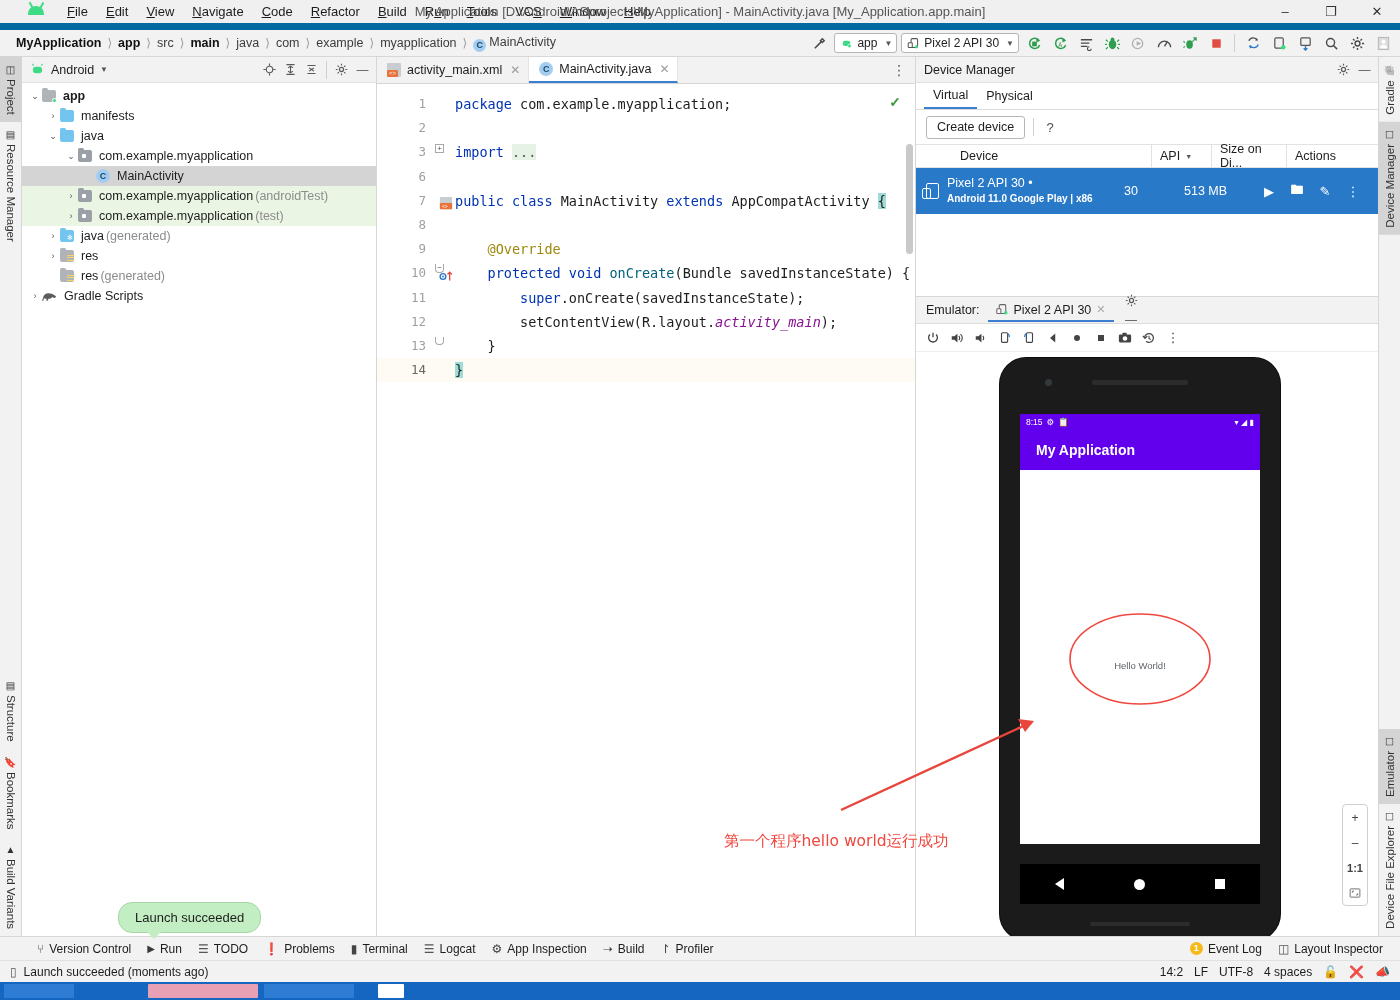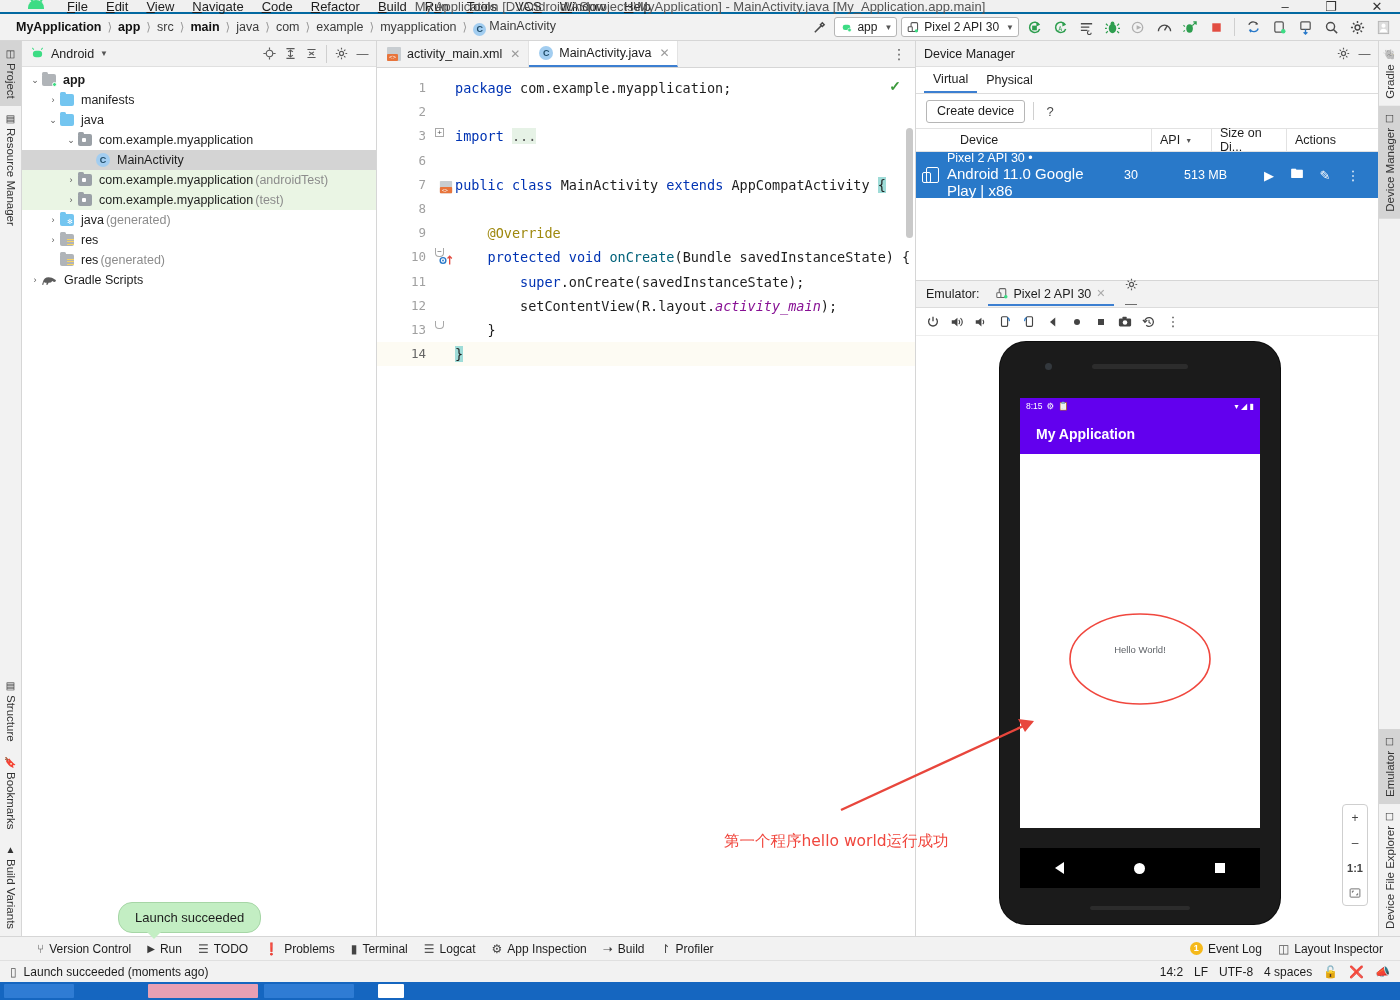--- a/index.html
+++ b/index.html
@@ -10,21 +10,21 @@
     font-size:12.5px;
     color:#1d1d1d;
     background:#f2f2f2;
     overflow:hidden;
     position:relative;
   }
   .app { width:1400px; height:1000px; position:relative; display:flex; flex-direction:column; background:#f2f2f2; }
 
   
   .titlebar {
-    height:14px; background:#f0f0f0; border-bottom:2px solid #0369a1;
+    height:30px; background:#f0f0f0; border-bottom:7px solid #0369a1;
     display:flex; align-items:center; position:relative; flex:none;
   }
   .logo-andy { width:22px; height:18px; margin-left:26px; margin-right:10px; position:relative; }
   .logo-andy .head {
     position:absolute; left:2px; top:3px; width:16px; height:9px;
     background:#3ddc84; border-radius:9px 9px 0 0;
   }
   .logo-andy .ant1, .logo-andy .ant2 {
     position:absolute; width:1.5px; height:6px; background:#3ddc84; top:-1px;
   }
@@ -184,21 +184,21 @@
   .dm-thead { height:24px; display:flex; align-items:center; border-top:1px solid #e2e2e2;
               border-bottom:1px solid #e2e2e2; font-size:12.5px; color:#1d1d1d; flex:none; }
   .th { padding:0 8px; display:flex; align-items:center; gap:5px; border-right:1px solid #e2e2e2; height:100%; }
   .th.last { border-right:none; }
   .dm-row { height:46px; display:flex; align-items:center; background:#2979c9; color:#fff; font-size:12.5px; flex:none; }
   .dm-dev { display:flex; align-items:center; gap:8px; padding-left:10px; }
   .phone-ico { width:13px; height:16px; border:1.6px solid currentColor; border-radius:2px; position:relative; flex:none; }
   .phone-ico:after { content:""; position:absolute; left:-5px; bottom:-1px; width:7px; height:9px;
                      border:1.6px solid currentColor; border-radius:2px; background:transparent; }
   .dm-dev-txt { line-height:15px; }
-  .dm-dev-sub { font-size:15px; }
+  .dm-dev-sub { font-size:10px;font-weight:bold; }
   .dm-body-empty { flex:1; background:#fff; }
   .act-ico { width:24px; text-align:center; font-size:13px; }
 
   .emu-panel { flex:1; display:flex; flex-direction:column; min-height:0; background:#fff; }
   .emu-head { height:27px; display:flex; align-items:center; padding:0 4px 0 10px;
               background:#f2f2f2; border-bottom:1px solid #dcdcdc; gap:8px; flex:none; }
   .emu-label { font-size:12.5px; color:#1d1d1d; }
   .emu-tab { display:flex; align-items:center; gap:5px; padding:4px 8px 3px; font-size:12.5px;
              border-bottom:2px solid #3c7fd1; }
   .emu-tb { height:28px; display:flex; align-items:center; gap:2px; padding:0 6px;

